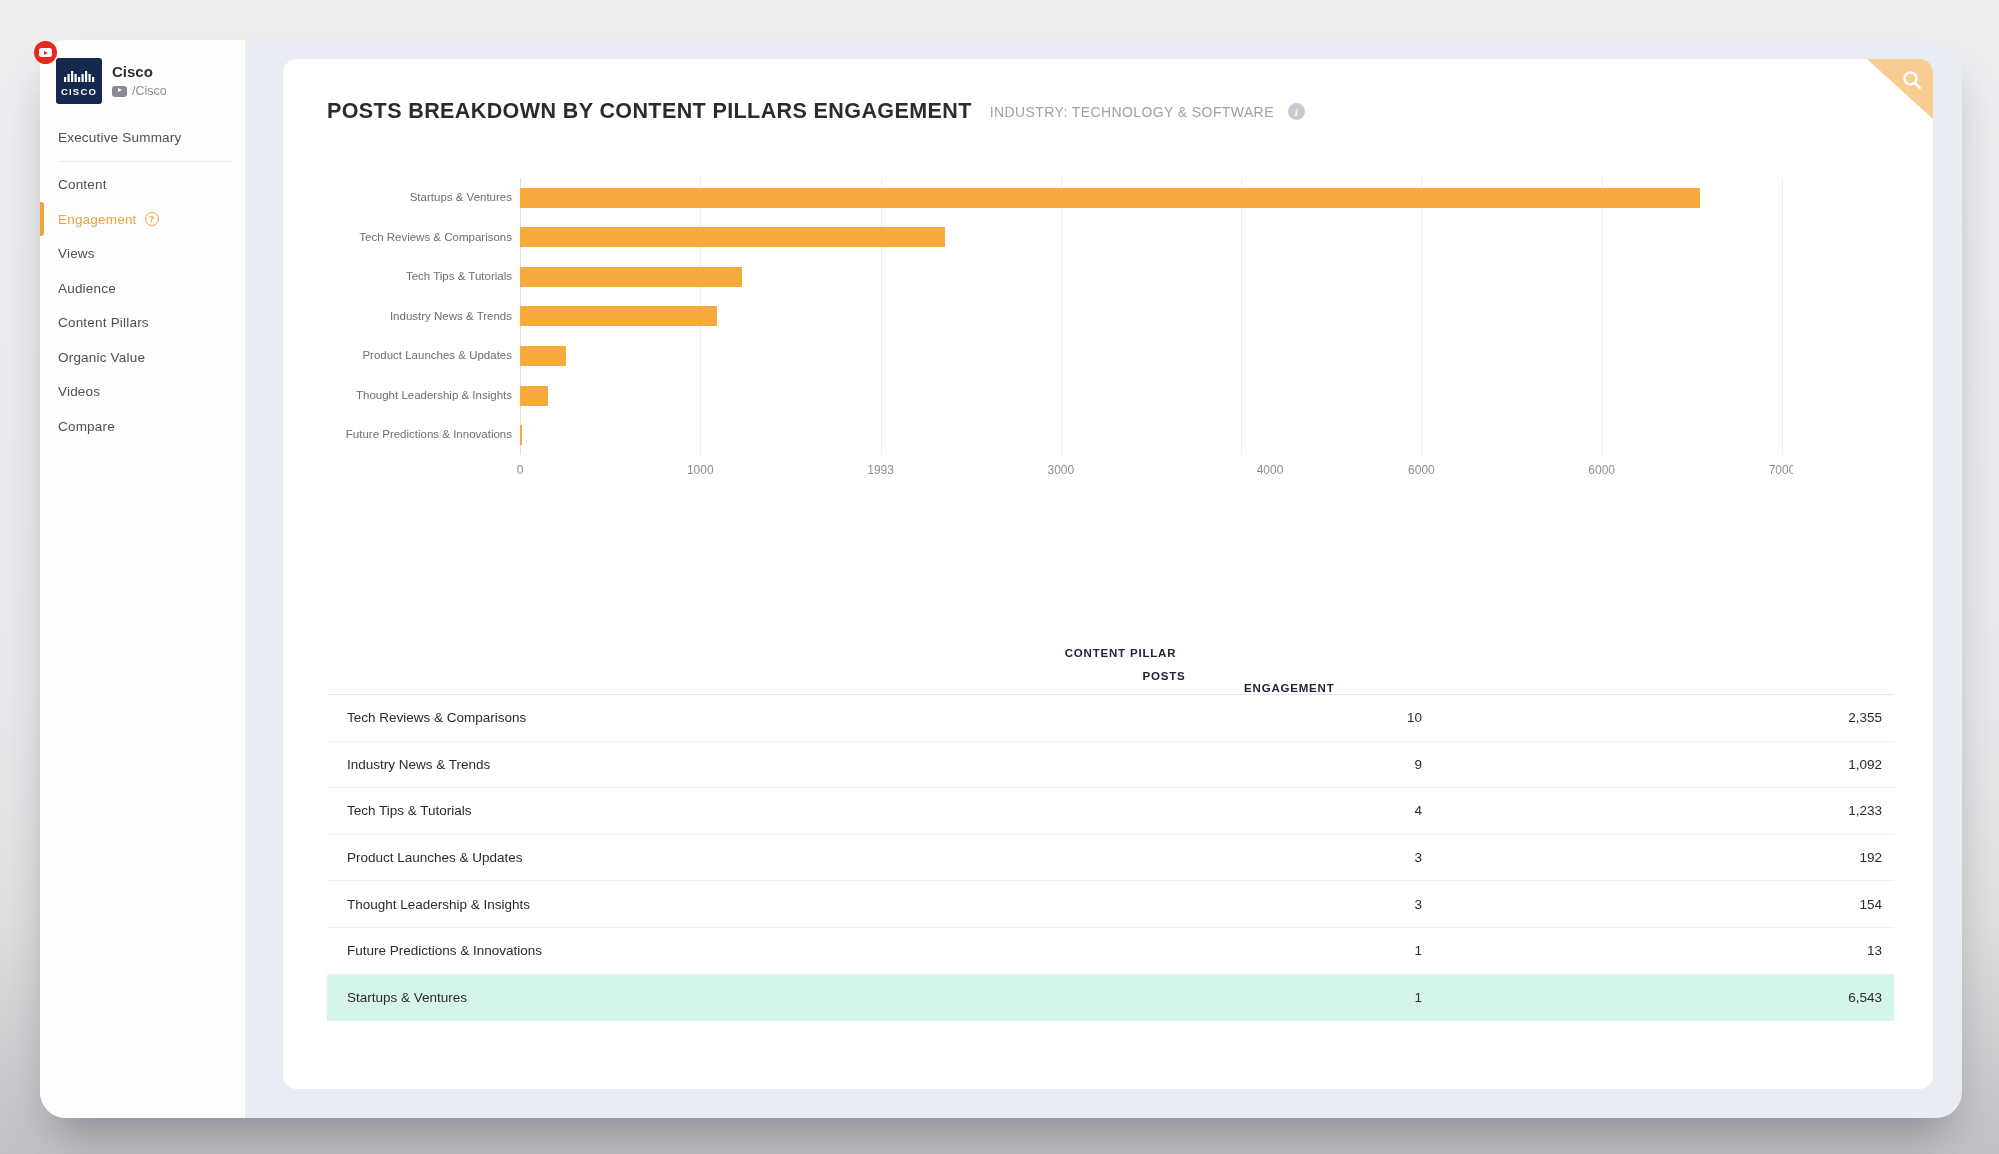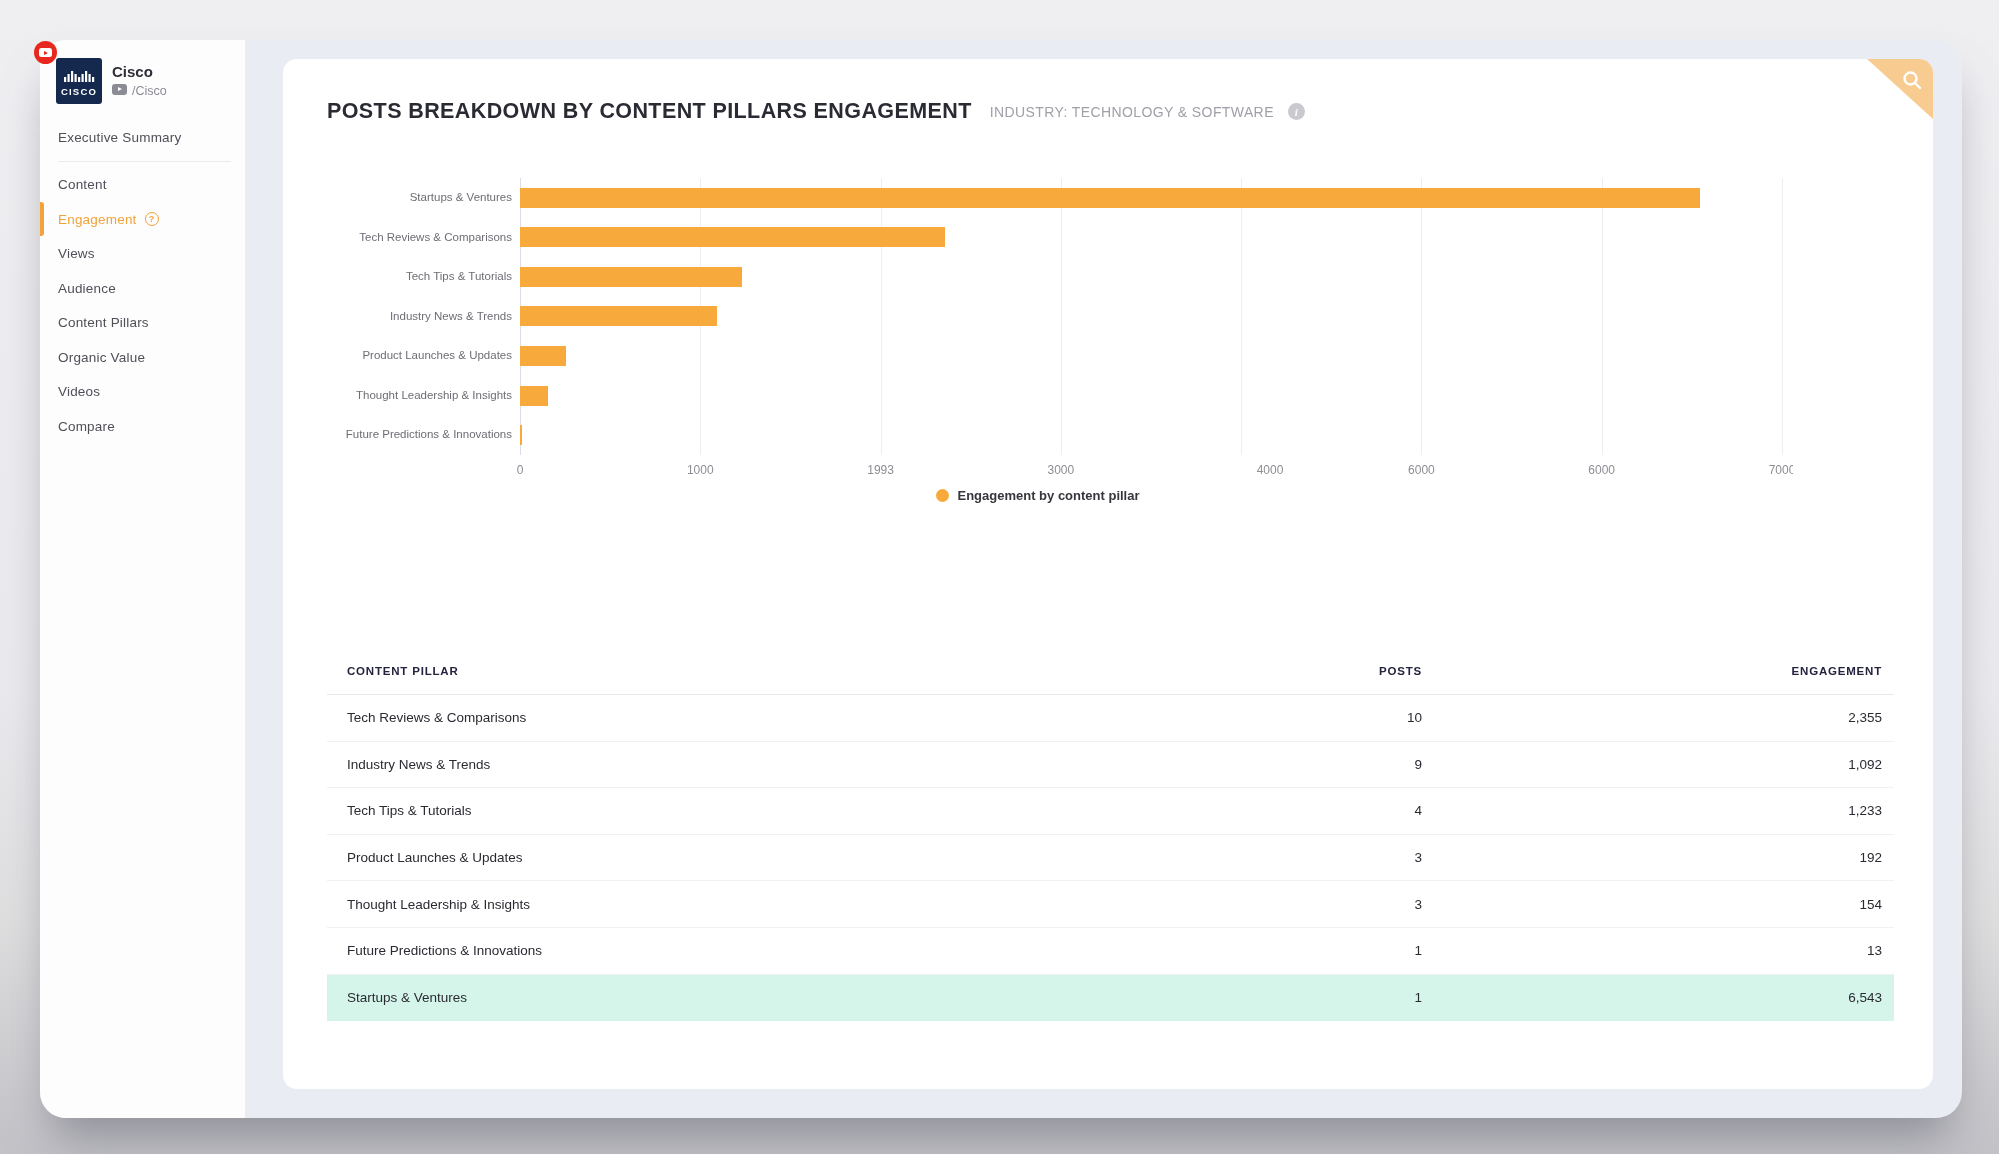--- a/index.html
+++ b/index.html
@@ -9,21 +9,21 @@
 
   .window { position:absolute; left:40px; top:40px; width:1922px; height:1078px;
             border-radius:26px; background:#E9ECF2; overflow:hidden;
             box-shadow:0 30px 45px -12px rgba(96,96,110,.55); }
 
   
   .sidebar { position:absolute; left:0; top:0; width:205px; height:100%; background:#FDFDFE; }
   .brand { display:flex; margin:18px 0 0 16px; gap:10px; }
   .brand-logo { width:46px; height:46px; flex:0 0 auto; }
   .brand-name { font-size:15px; font-weight:bold; color:#2e2e36; margin-top:5px; }
-  .brand-handle { display:flex; gap:5px; margin-top:4px; font-size:12.5px; color:#8b8b94; }
+  .brand-handle { display:flex; align-items:center; gap:5px; margin-top:4px; font-size:12.5px; color:#8b8b94; }
   .yt-mini { width:15px; height:11px; background:#8b8b94; border-radius:3px; position:relative; }
   .yt-mini::after { content:""; position:absolute; left:5.5px; top:2.8px;
     border-left:4px solid #fff; border-top:2.7px solid transparent; border-bottom:2.7px solid transparent; }
   .badge-yt { position:absolute; left:34px; top:41px; width:23px; height:23px; background:#E8281E;
     border-radius:50%; z-index:6; display:flex; align-items:center; justify-content:center; }
   .badge-yt-pill { width:13px; height:9px; background:#fff; border-radius:2.5px;
     display:flex; align-items:center; justify-content:center; }
   .badge-yt-pill::after { content:""; border-left:4px solid #E8281E;
     border-top:2.5px solid transparent; border-bottom:2.5px solid transparent; margin-left:1px; }
 
@@ -62,21 +62,21 @@
   .tick-label { position:absolute; top:285px; transform:translateX(-50%);
     font-size:12px; color:#8d8d95; }
   .legend { position:absolute; left:0; top:429px; width:1510px;
     display:flex; justify-content:center; align-items:center; }
   .legend-dot { width:13px; height:13px; border-radius:50%; background:var(--bar,#F7A93C); margin-right:8px; }
   .legend-text { font-size:13px; font-weight:bold; color:#36363c; }
 
   
   .table { position:absolute; left:44px; top:588px; width:1567px; }
   .t-head { display:flex; align-items:center; height:48px; border-bottom:1px solid #e7e7ec;
-    font-size:11.5px; font-weight:bold; letter-spacing:.8px; color:#23233e; }
+    font-size:11.5px; font-weight:bold; letter-spacing:.8px; color:#23233e;flex-direction:column; }
   .t-row { display:flex; align-items:center; height:46.6px; border-bottom:1px solid #f0f0f4;
     font-size:13.5px; color:#2a2a32; cursor:pointer; }
   .t-row.highlight { background:var(--hl,#D5F5EA); border-bottom-color:transparent; }
   .c-pillar { flex:1; padding-left:20px; }
   .c-posts { width:150px; text-align:right; }
   .c-eng { width:472px; text-align:right; padding-right:12px; }
 </style>
 </head>
 <body>
 
@@ -185,24 +185,20 @@
           <div class="cat-label" style="top: 118.71px;">Industry News &amp; Trends</div>
           <div class="bar" style="top: 128.495px; left: 237px; width: 196.872px;"></div>
           <div class="cat-label" style="top: 158.28px;">Product Launches &amp; Updates</div>
           <div class="bar" style="top: 168.065px; left: 237px; width: 46.1531px;"></div>
           <div class="cat-label" style="top: 197.85px;">Thought Leadership &amp; Insights</div>
           <div class="bar" style="top: 207.635px; left: 237px; width: 27.764px;"></div>
           <div class="cat-label" style="top: 237.42px;">Future Predictions &amp; Innovations</div>
           <div class="bar" style="top: 247.205px; left: 237px; width: 2.34371px;"></div>
         </div>
 
-      <div class="legend">
-        <span class="legend-dot"></span>
-        <span class="legend-text">Engagement by content pillar</span>
-      </div>
 
       <div class="table">
         <div class="t-head">
           <span class="c-pillar">CONTENT PILLAR</span>
           <span class="c-posts">POSTS</span>
           <span class="c-eng">ENGAGEMENT</span>
         </div>
         <div id="t-body">
             <div class="t-row">
               <span class="c-pillar">Tech Reviews &amp; Comparisons</span>

